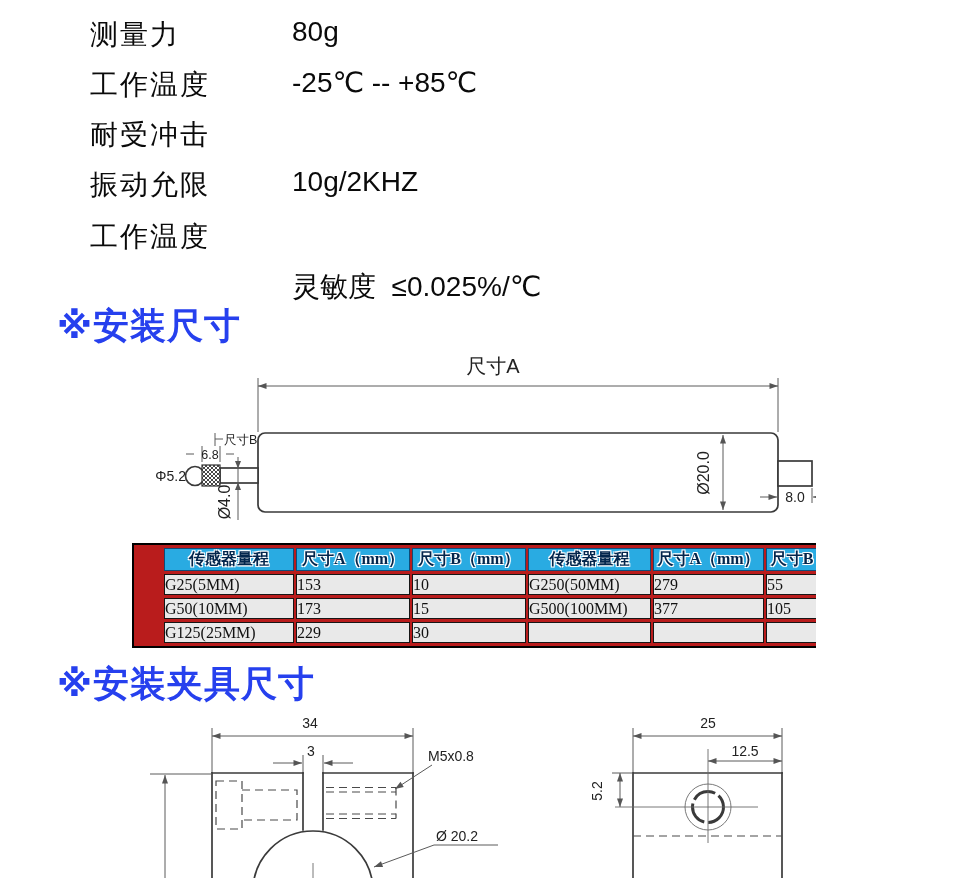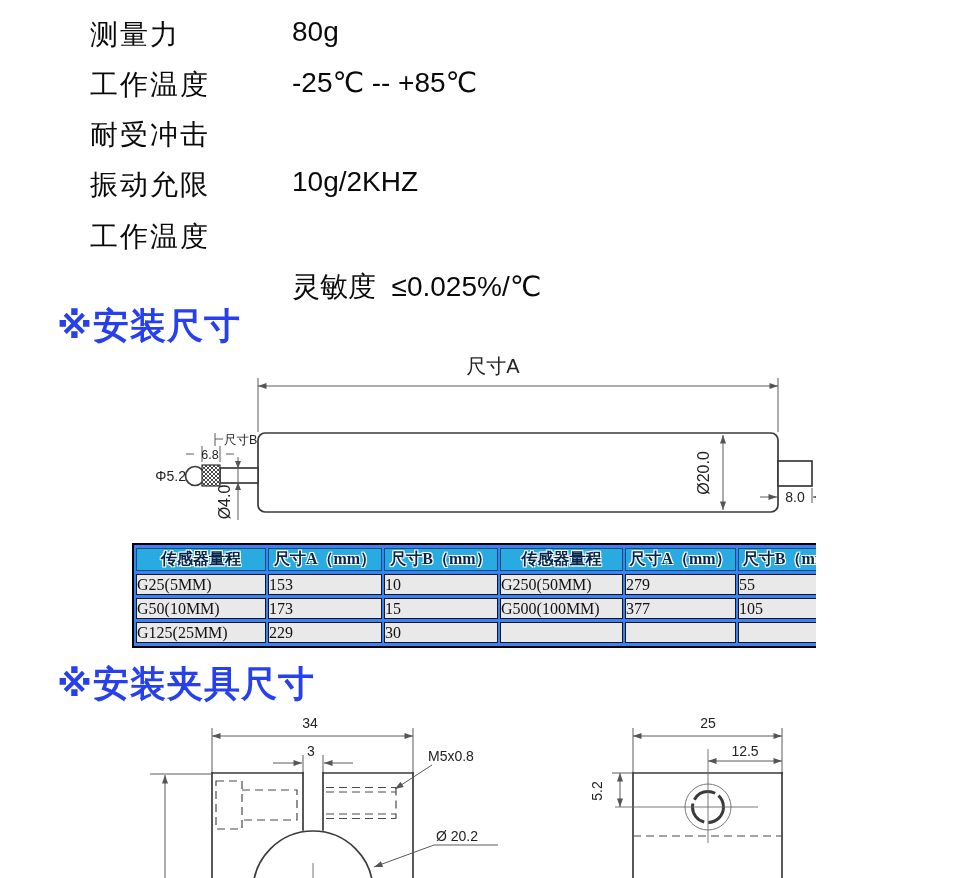--- a/index.html
+++ b/index.html
@@ -17,22 +17,22 @@
   .olw{stroke:#3a3a3a;stroke-width:1.7;fill:#fff;}
   .dim{stroke:#5a5a5a;stroke-width:1;fill:none;}
   .cen{stroke:#6a6a6a;stroke-width:0.9;fill:none;}
   .dsh{stroke:#4a4a4a;stroke-width:1.2;fill:none;stroke-dasharray:8 5;}
   .dtx{font-family:"Liberation Sans","DejaVu Sans",sans-serif;font-size:14px;fill:#222;}
   .dtx-lg{font-family:"Liberation Sans","DejaVu Sans",sans-serif;font-size:20px;fill:#222;}
   .dtx-sm{font-family:"Liberation Sans","DejaVu Sans",sans-serif;font-size:12.5px;fill:#222;}
   .dtx-rot{font-family:"Liberation Sans","DejaVu Sans",sans-serif;font-size:16px;fill:#222;}
   
   .size-table{position:absolute;left:132px;top:543px;width:713px;table-layout:fixed;
-              border-collapse:separate;border-spacing:2px 3px;background:#3b82f6;border:2px solid #000;
-              font-family:"Liberation Serif","DejaVu Serif",serif;}
+              border-collapse:separate;border-spacing:2px 3px;background:#b91c1c;border:2px solid #000;
+              font-family:"Liberation Serif","DejaVu Serif",serif;padding-left:28px;}
   .size-table th{background:#29abe2;color:#03264d;font-weight:bold;font-size:16px;height:20px;padding:0 1px;
                  border:1px solid #0d4d79;white-space:nowrap;overflow:hidden;
                  text-shadow:0 0 2px #fff,1px 1px 0 #fff,-1px -1px 0 #fff,1px -1px 0 #fff,-1px 1px 0 #fff;}
   .size-table td{background:#e9e9e9;color:#111;font-size:16px;height:19px;text-align:left;padding:0;
                  border:1px solid #161616;white-space:nowrap;overflow:hidden;}
 </style>
 </head>
 <body>
 
 <div class="page">

